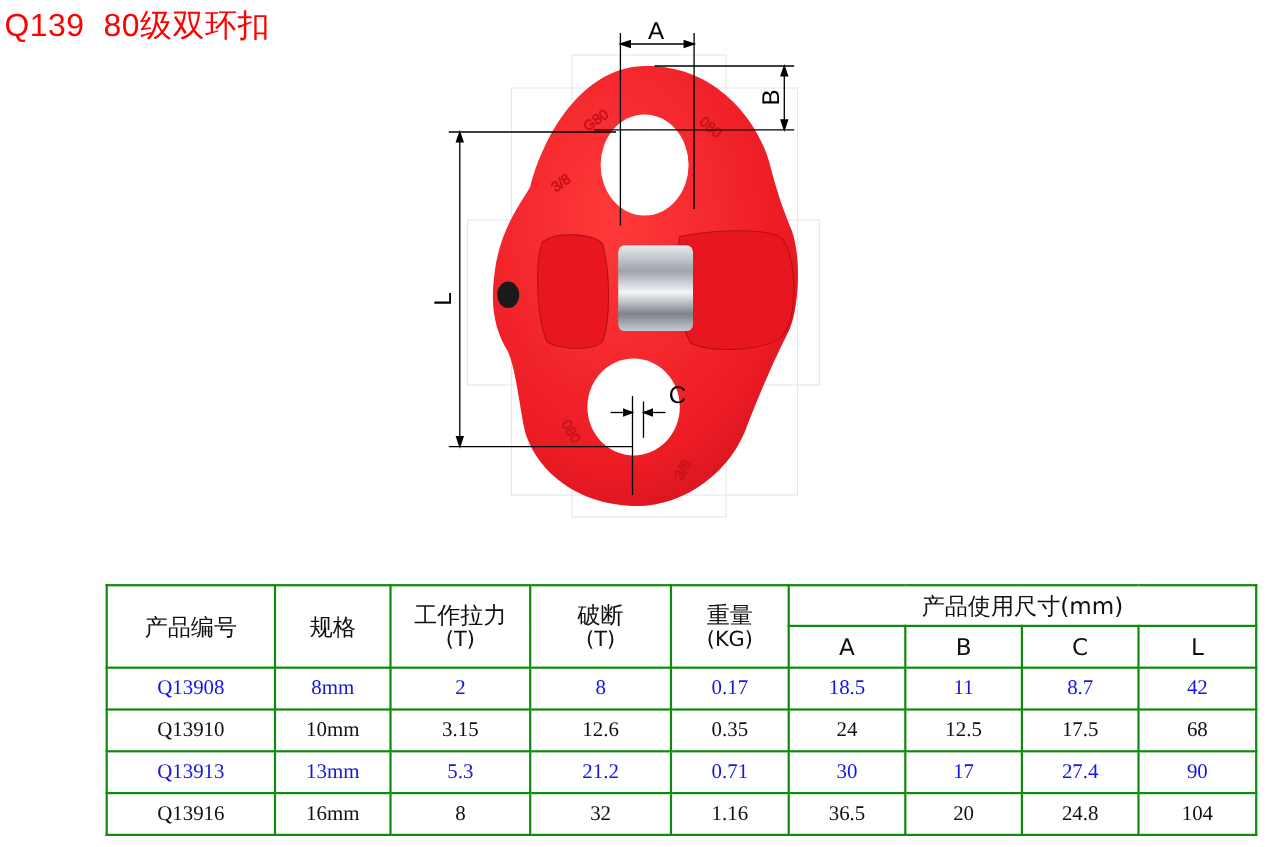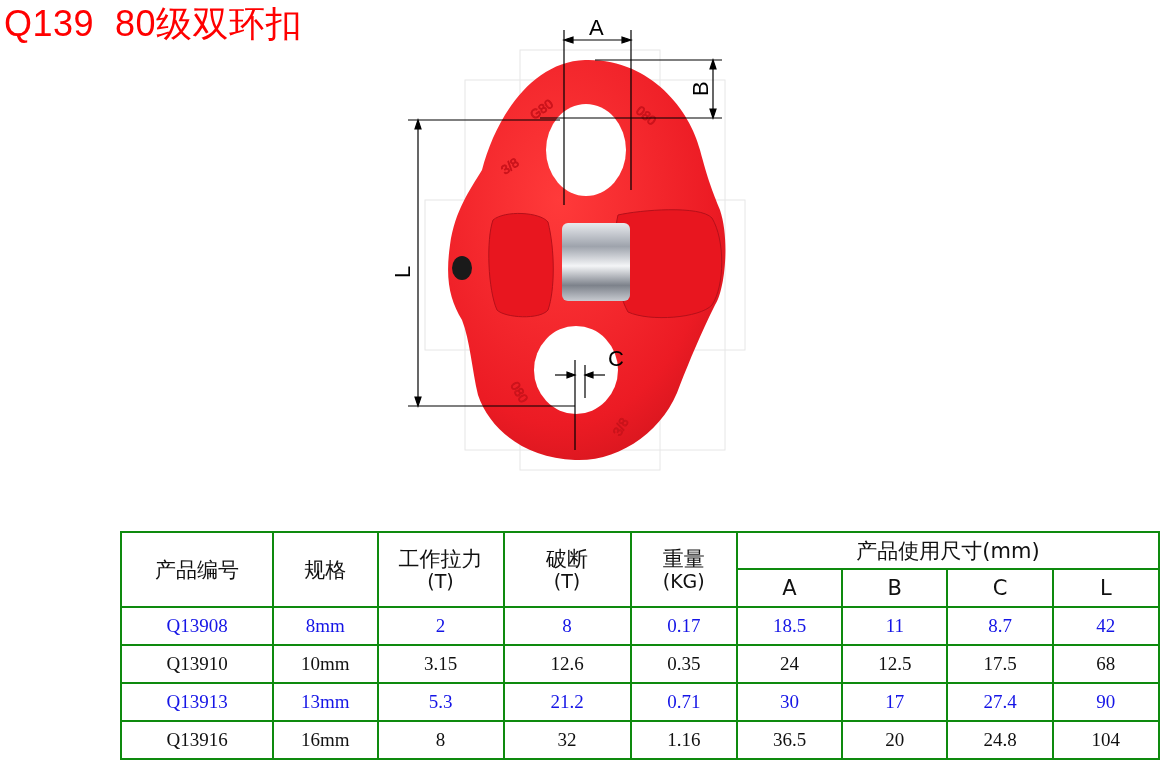--- a/index.html
+++ b/index.html
@@ -1,19 +1,19 @@
 <!DOCTYPE html>
 <html><head>
 <meta charset="utf-8">
 <style>
   html, body { margin:0; padding:0; background:#ffffff; }
   body { width:1160px; height:770px; position:relative; overflow:hidden; font-family:"DejaVu Sans","Liberation Sans",sans-serif; }
-  .title { position:absolute; left:4px; top:4px; font-size:36px; color:#ff0000; font-family:"Liberation Sans","DejaVu Sans",sans-serif; letter-spacing:0.5px; line-height:40px; white-space:pre; }
+  .title { position:absolute; left:4px; top:4px; font-size:29px; color:#ff0000; font-family:"Liberation Sans","DejaVu Sans",sans-serif; letter-spacing:0.5px; line-height:40px; white-space:pre; }
   .diagram { position:absolute; left:380px; top:10px; width:380px; height:470px; }
-  table.spec { position:absolute; left:120px; top:531px; border-collapse:collapse; table-layout:fixed; }
+  table.spec { position:absolute; left:96px; top:531px; border-collapse:collapse; table-layout:fixed; }
   table.spec td, table.spec th { border:2px solid #0e8a0e; padding:0; text-align:center; font-weight:normal; color:#111; font-size:20px; }
   table.spec th { font-size:21px; line-height:22px; }
   table.spec th .unit { display:block; font-size:19px; }
   table.spec tr.data td { height:36px; font-size:19px;font-family:Liberation Serif, serif; }
   table.spec tr.blue td { color:#1515e6; }
   .dimlabel { font-family:"Liberation Sans","DejaVu Sans",sans-serif; font-size:22px; fill:#000; }
 </style>
 </head>
 <body>
 

